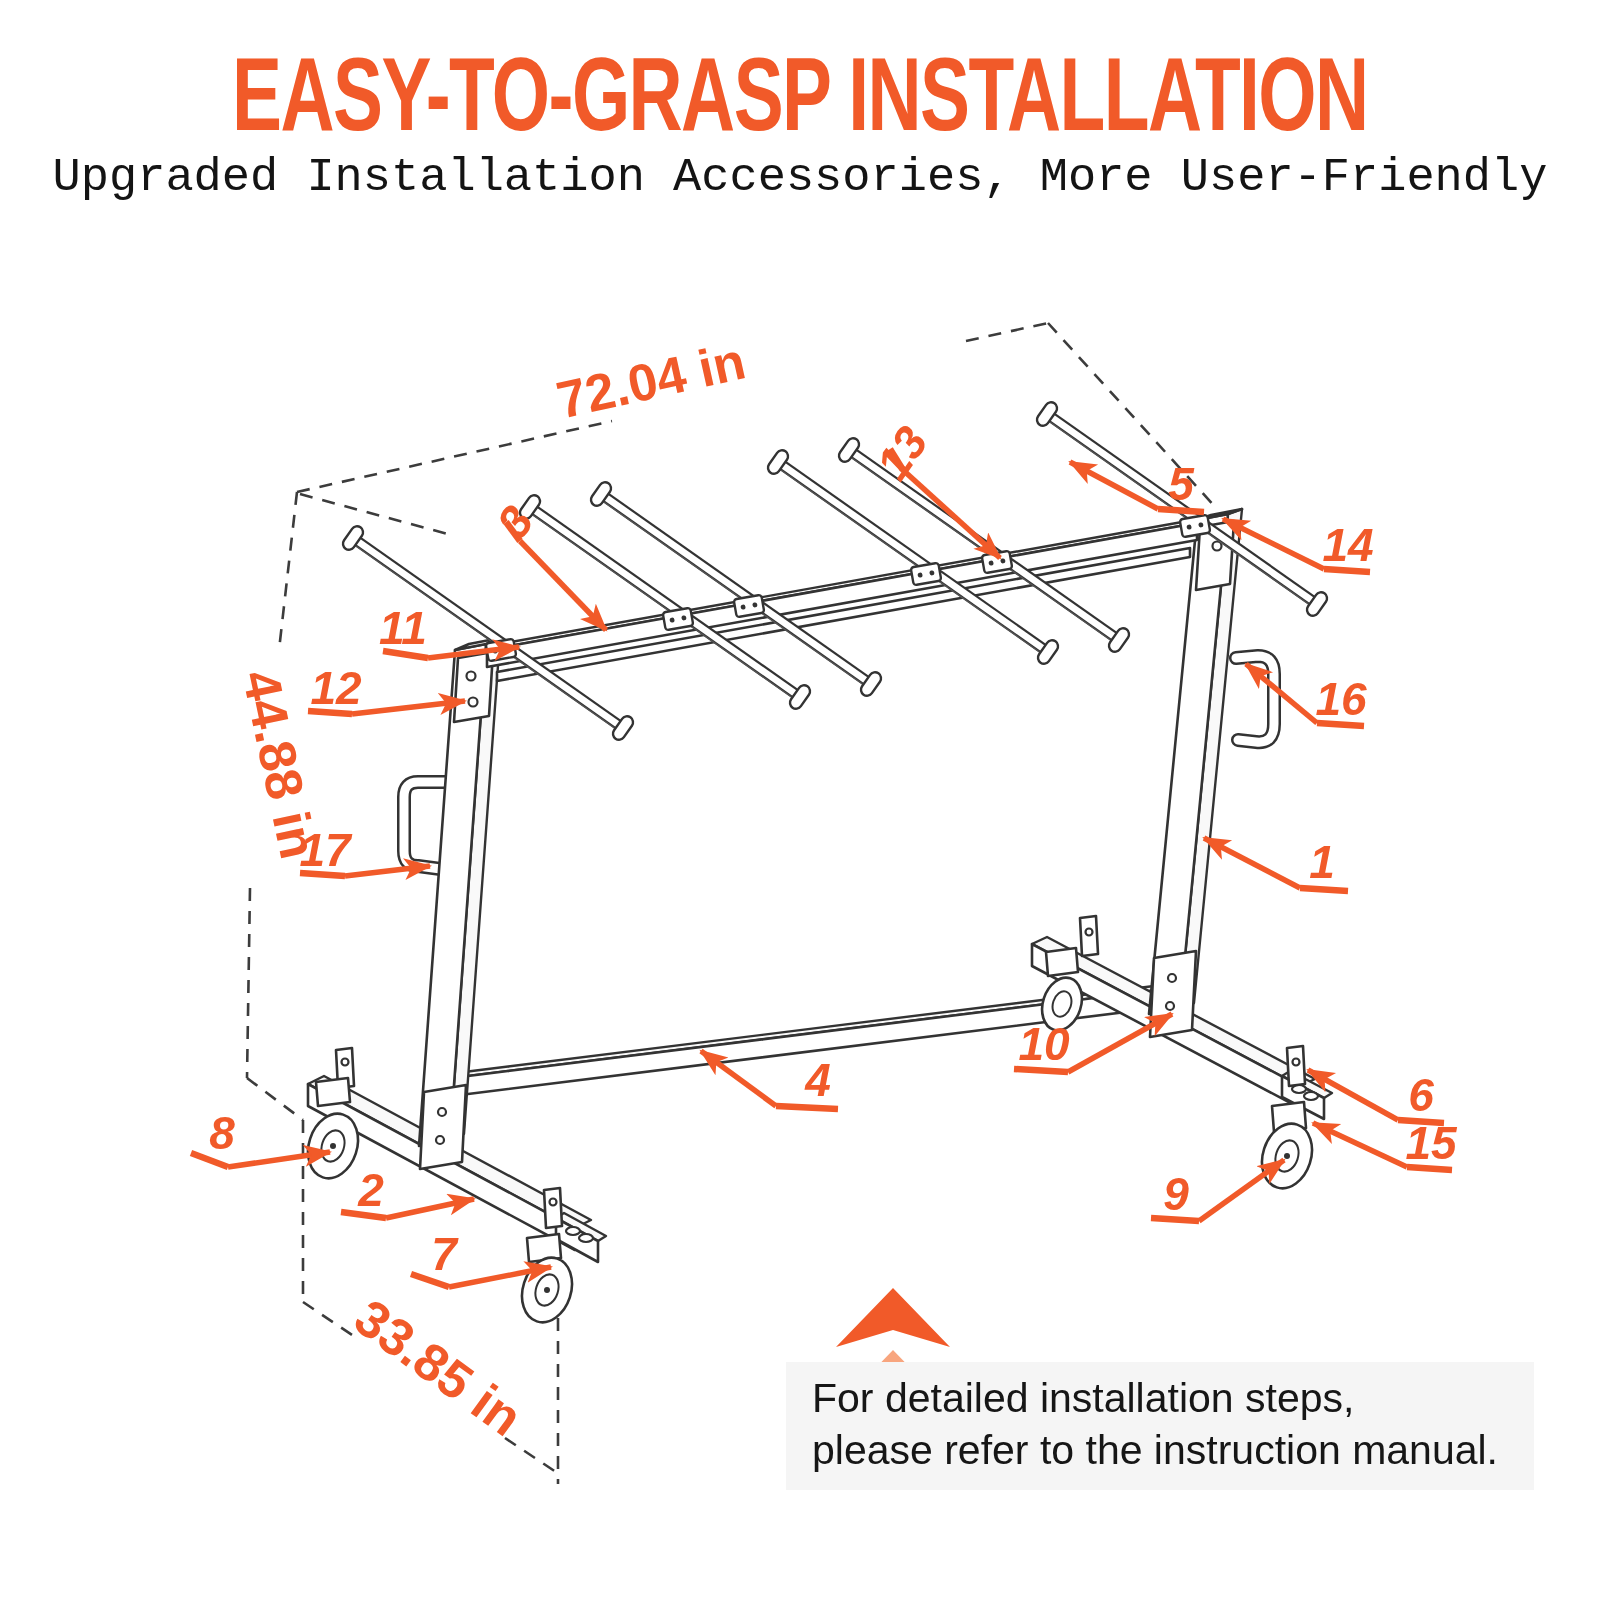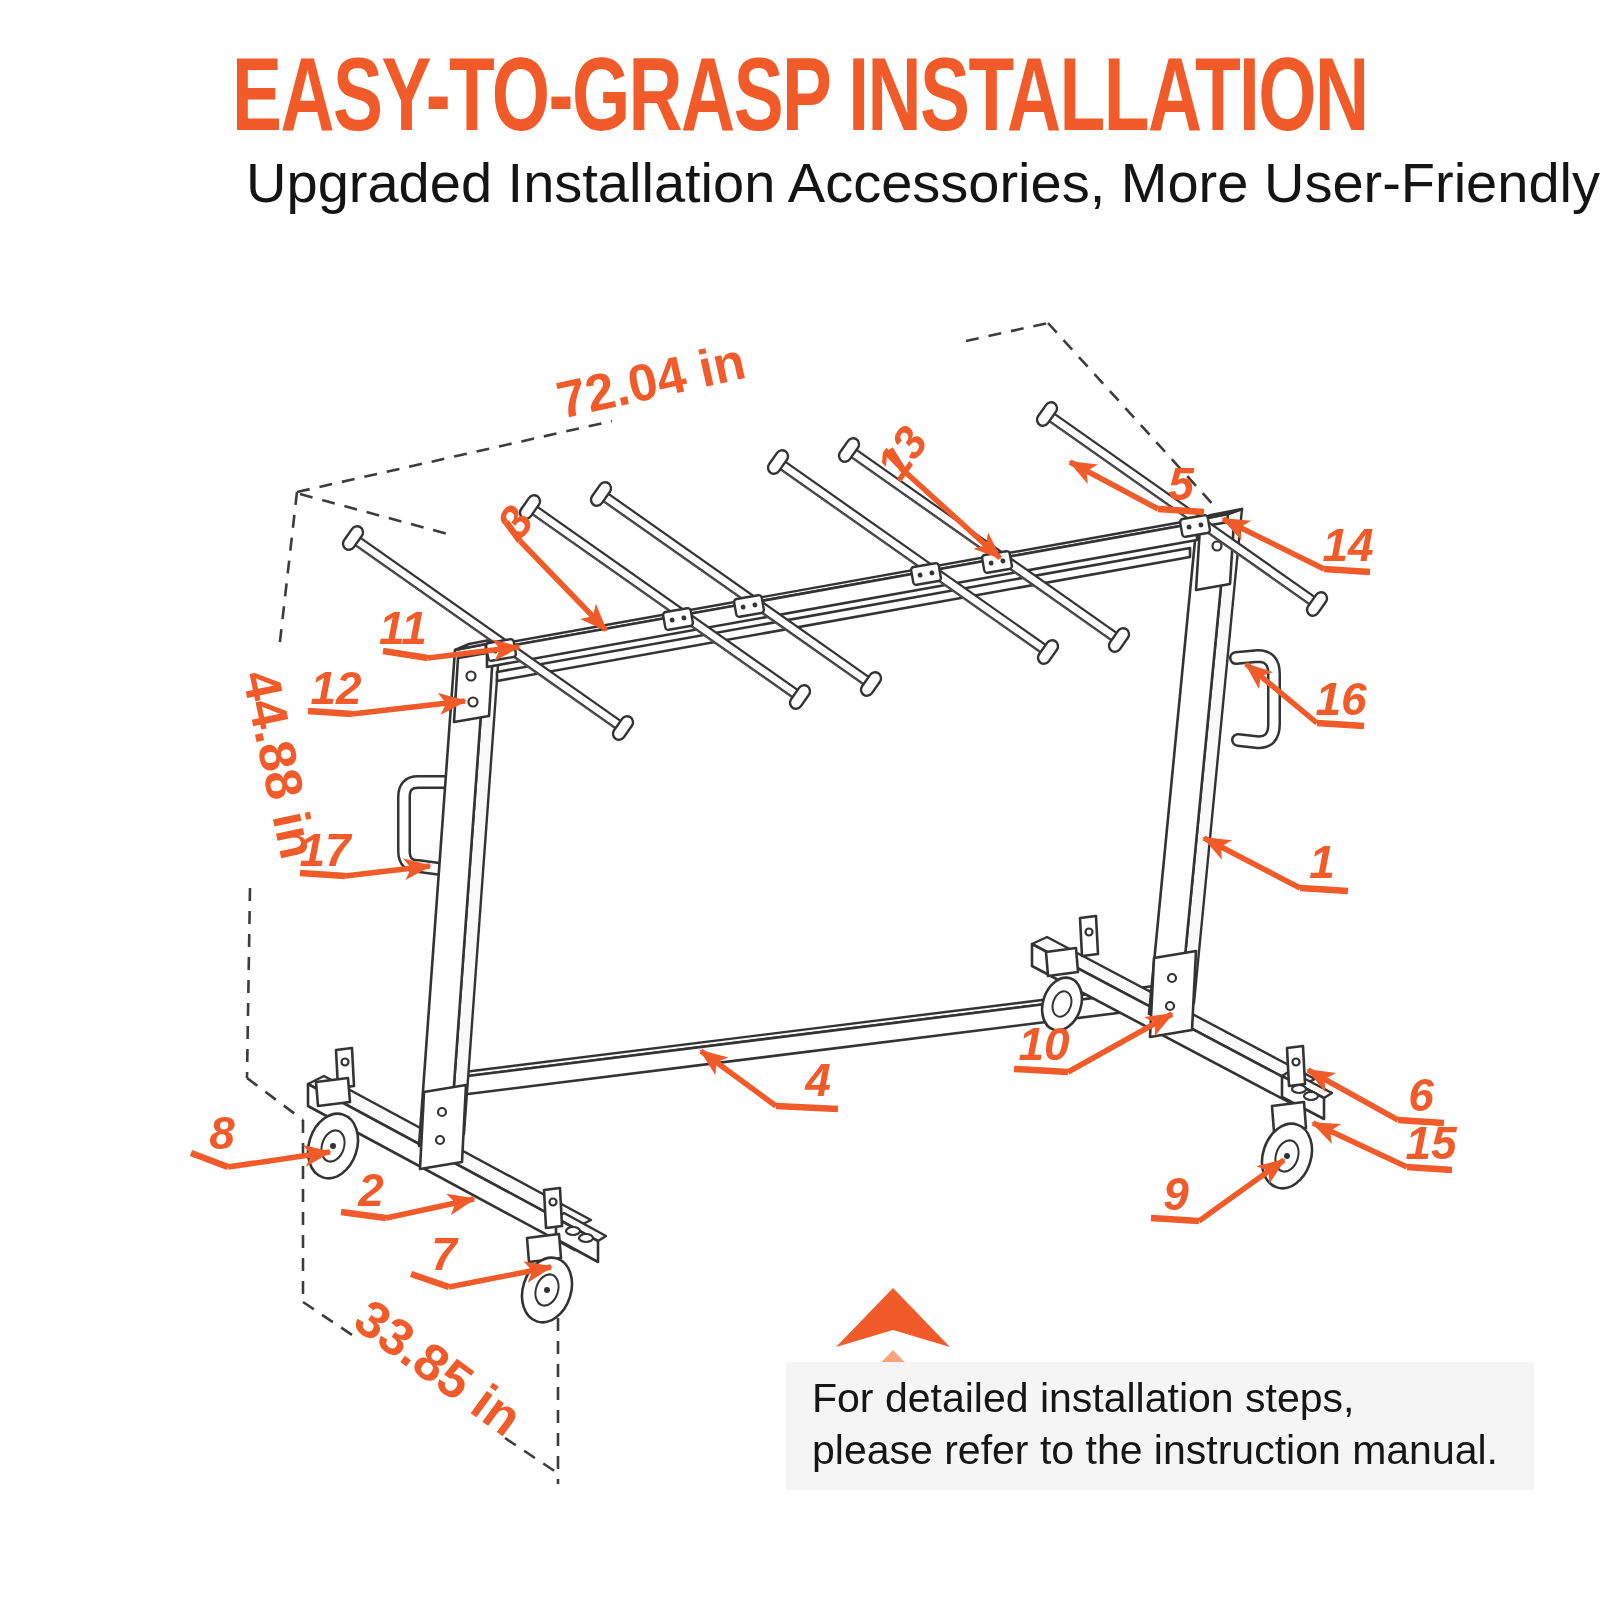--- a/index.html
+++ b/index.html
@@ -5,22 +5,22 @@
   html,body{margin:0;padding:0;background:#fff;}
   body{width:1600px;height:1600px;position:relative;font-family:"Liberation Sans",sans-serif;overflow:hidden;}
   .stage{position:absolute;left:0;top:0;width:1436px;height:1600px;}
   .title{
     position:absolute;left:0;top:46px;width:1600px;text-align:center;
     color:#F15A29;font-weight:bold;font-size:96px;line-height:1.0;
     letter-spacing:-2px;white-space:nowrap;
   }
   .title > span{display:inline-block;transform:scale(0.78,1.08);transform-origin:50% 50%;}
   .subtitle{
-    position:absolute;left:0;top:152px;width:1600px;text-align:right;
-    color:#141414;font-size:56px;line-height:1.1;white-space:nowrap;
+    position:absolute;left:0;top:152px;width:1600px;text-align:center;
+    color:#141414;font-size:47px;line-height:1.1;white-space:nowrap;font-family:Liberation Mono, monospace;
   }
   svg text{font-family:"Liberation Sans",sans-serif;}
   .lbl{font-size:46px;font-weight:bold;font-style:italic;fill:#F15A29;}
   .dim{font-size:52px;font-weight:bold;fill:#F15A29;}
   .note-text{font-size:41px;fill:#161616;}
   .face{fill:#ffffff;stroke:#333;stroke-width:2.6;stroke-linejoin:round;}
   .facet{fill:#f9f9f9;stroke:#333;stroke-width:2.4;stroke-linejoin:round;}
   .hole{fill:#ffffff;stroke:#333;stroke-width:2.2;}
   .dot{fill:#333;}
   .dash{stroke:#3c3c3c;stroke-width:2.6;fill:none;stroke-dasharray:13 10;}

